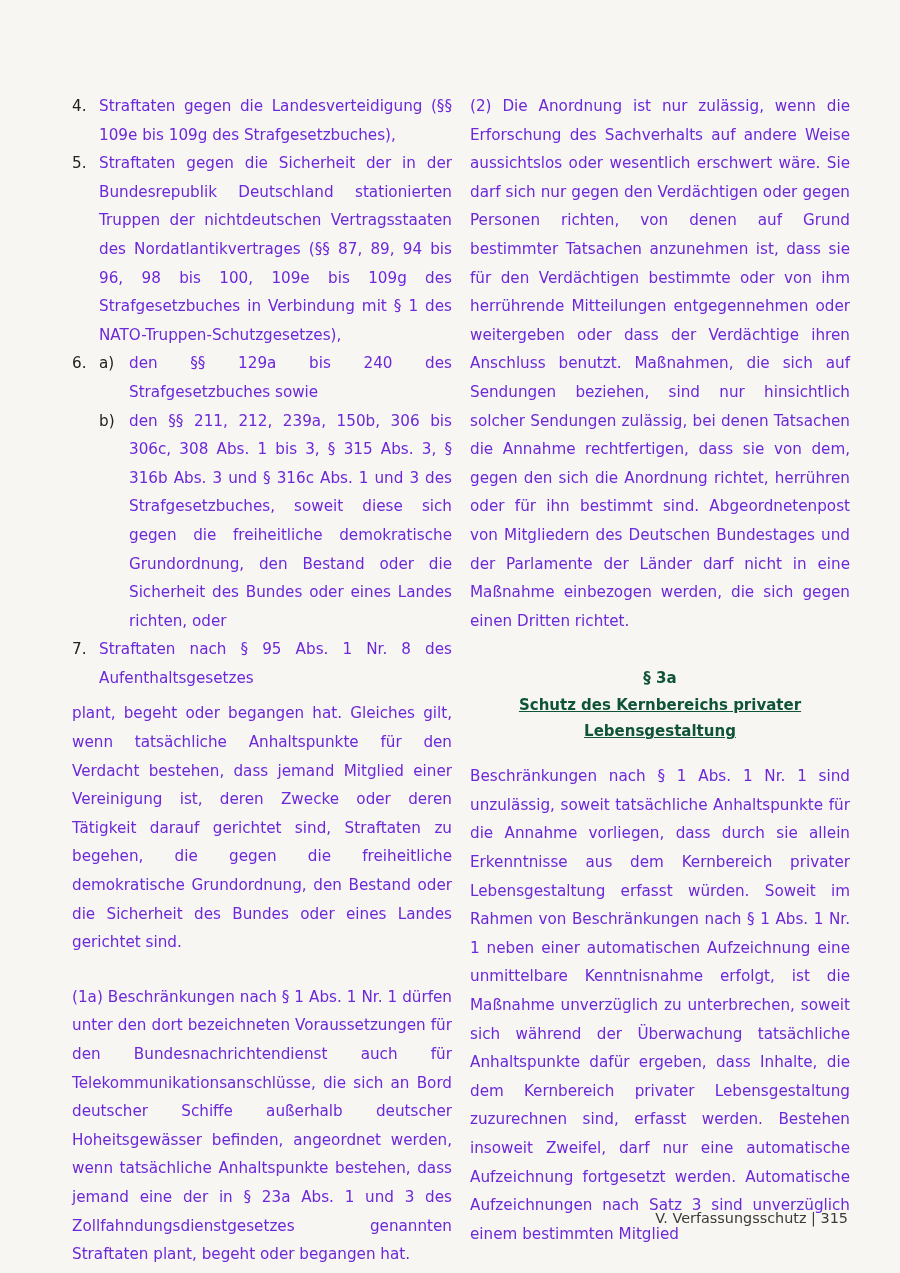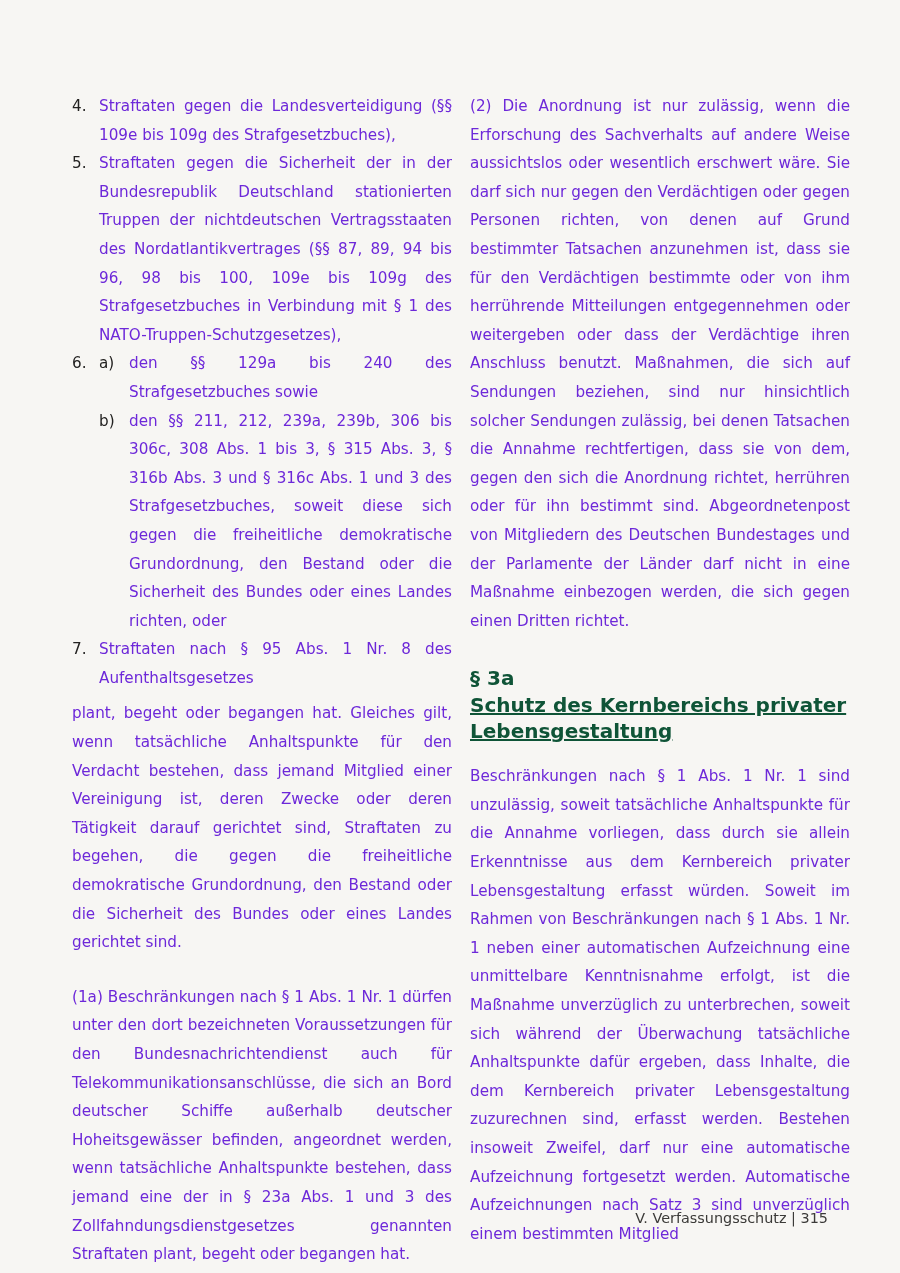--- a/index.html
+++ b/index.html
@@ -101,40 +101,40 @@
   .runon {
     margin-top: 7px;
   }
 
   
   .heading-block {
     margin-top: 30px;
   }
   .heading-num,
   .heading-title {
-    font-size: 20px;
+    font-size: 15px;
     line-height: 26px;
     font-weight: bold;
     color: #0f5437;
     margin: 0;
-    text-align: left;
+    text-align: center;
   }
   .heading-title {
     margin-top: 1px;
     text-decoration: underline;
   }
 
   .after-heading {
     margin-top: 18px;
   }
 
   
   .footer {
     position: absolute;
-    right: 72px;
+    right: 52px;
     bottom: 45px;
     font-size: 14.4px;
     line-height: 20px;
     color: #3b3a38;
     white-space: pre;
   }
 </style>
 </head>
 <body>
 
@@ -166,21 +166,21 @@
             <ol class="sublist">
               <li class="subitem">
                 <span class="submarker">a)</span>
                 <div class="sub-body">
                   <p class="sub-text">den §§ 129a bis 240 des Strafgesetzbuches sowie</p>
                 </div>
               </li>
               <li class="subitem">
                 <span class="submarker">b)</span>
                 <div class="sub-body">
-                  <p class="sub-text">den §§ 211, 212, 239a, 239b, 306 bis 306c, 308 Abs. 1 bis 3, § 315 Abs. 3, § 316b Abs. 3 und § 316c Abs. 1 und 3 des Strafgesetzbuches, soweit diese sich gegen die freiheitliche demokratische Grundordnung, den Bestand oder die Sicherheit des Bundes oder eines Landes richten, oder</p>
+                  <p class="sub-text">den §§ 211, 212, 239a, 150b, 306 bis 306c, 308 Abs. 1 bis 3, § 315 Abs. 3, § 316b Abs. 3 und § 316c Abs. 1 und 3 des Strafgesetzbuches, soweit diese sich gegen die freiheitliche demokratische Grundordnung, den Bestand oder die Sicherheit des Bundes oder eines Landes richten, oder</p>
                 </div>
               </li>
             </ol>
           </div>
         </li>
 
         <li class="numitem">
           <span class="marker">7.</span>
           <div class="li-body">
             <p class="li-text">Straftaten nach § 95 Abs. 1 Nr. 8 des Aufenthaltsgesetzes</p>

